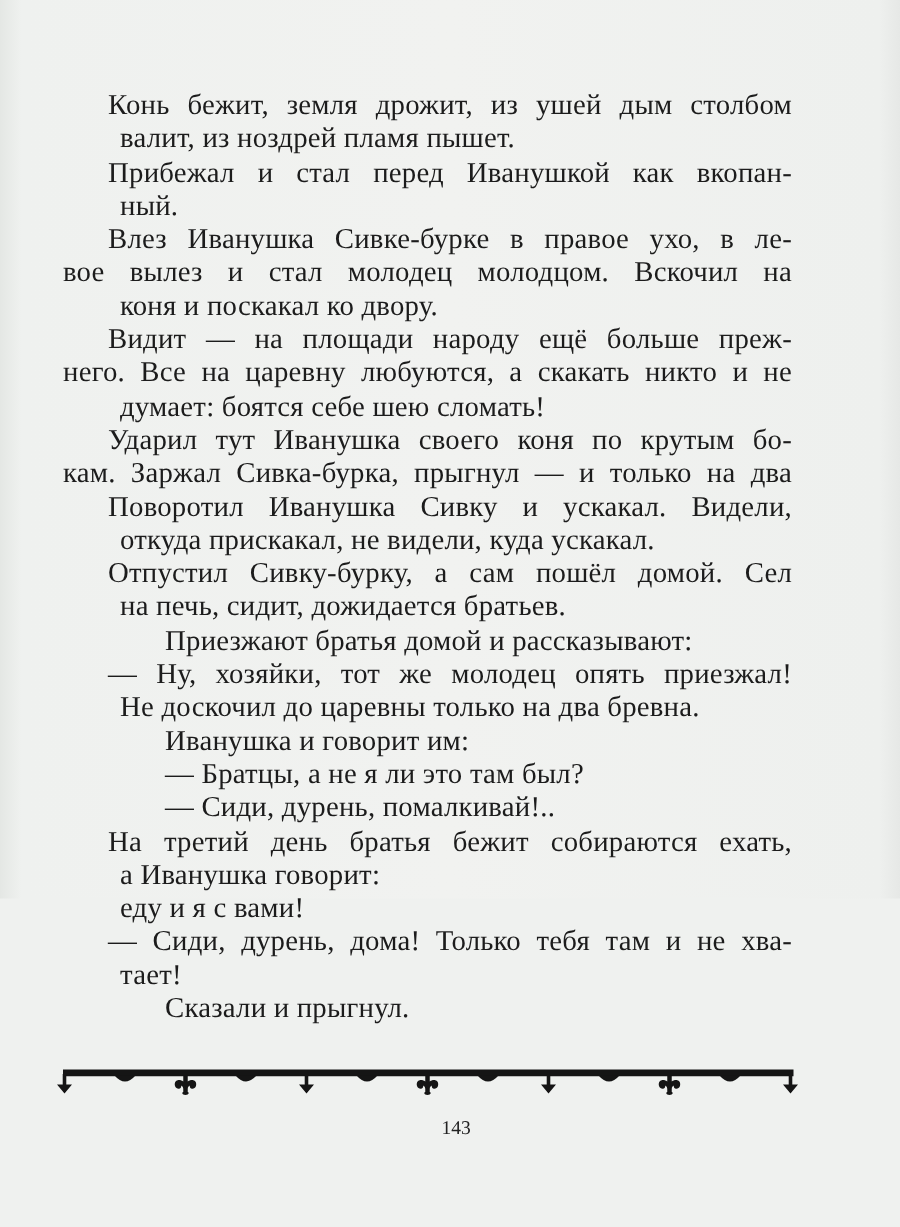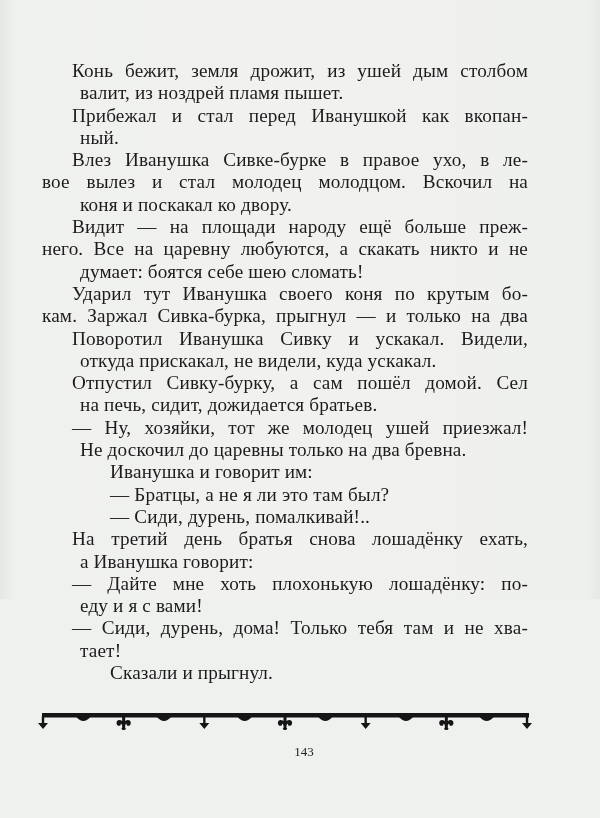--- a/index.html
+++ b/index.html
@@ -77,28 +77,28 @@
       <span class="line last">коня и поскакал ко двору.</span>
       <span class="line indent">Видит — на площади народу ещё больше преж-</span>
       <span class="line">него. Все на царевну любуются, а скакать никто и не</span>
       <span class="line last">думает: боятся себе шею сломать!</span>
       <span class="line indent">Ударил тут Иванушка своего коня по крутым бо-</span>
       <span class="line">кам. Заржал Сивка-бурка, прыгнул — и только на два</span>
       <span class="line indent">Поворотил Иванушка Сивку и ускакал. Видели,</span>
       <span class="line last">откуда прискакал, не видели, куда ускакал.</span>
       <span class="line indent">Отпустил Сивку-бурку, а сам пошёл домой. Сел</span>
       <span class="line last">на печь, сидит, дожидается братьев.</span>
-      <span class="line indent">— Ну, хозяйки, тот же молодец ушей приезжал!</span>
+      <span class="line indent last">Приезжают братья домой и рассказывают:</span>
+      <span class="line indent">— Ну, хозяйки, тот же молодец опять приезжал!</span>
       <span class="line last">Не доскочил до царевны только на два бревна.</span>
       <span class="line indent last">Иванушка и говорит им:</span>
       <span class="line indent last">— Братцы, а не я ли это там был?</span>
       <span class="line indent last">— Сиди, дурень, помалкивай!..</span>
-      <span class="line indent">На третий день братья снова лошадёнку ехать,</span>
+      <span class="line indent">На третий день братья бежит собираются ехать,</span>
       <span class="line last">а Иванушка говорит:</span>
-      <span class="line indent">— Дайте мне хоть плохонькую лошадёнку: по-</span>
       <span class="line last">еду и я с вами!</span>
       <span class="line indent">— Сиди, дурень, дома! Только тебя там и не хва-</span>
       <span class="line last">тает!</span>
       <span class="line indent last">Сказали и прыгнул.</span>
     </div>
 
   <svg class="ornament" viewBox="0 0 495 26" xmlns="http://www.w3.org/2000/svg">
     <g fill="#151515" id="ornament-group">
         <rect x="4" y="5" width="487" height="4.5"></rect>
         <path d="M3.8,8 L6.2,8 L6.2,15 L10,15 L5,21 L0,15 L3.8,15 Z"></path>

